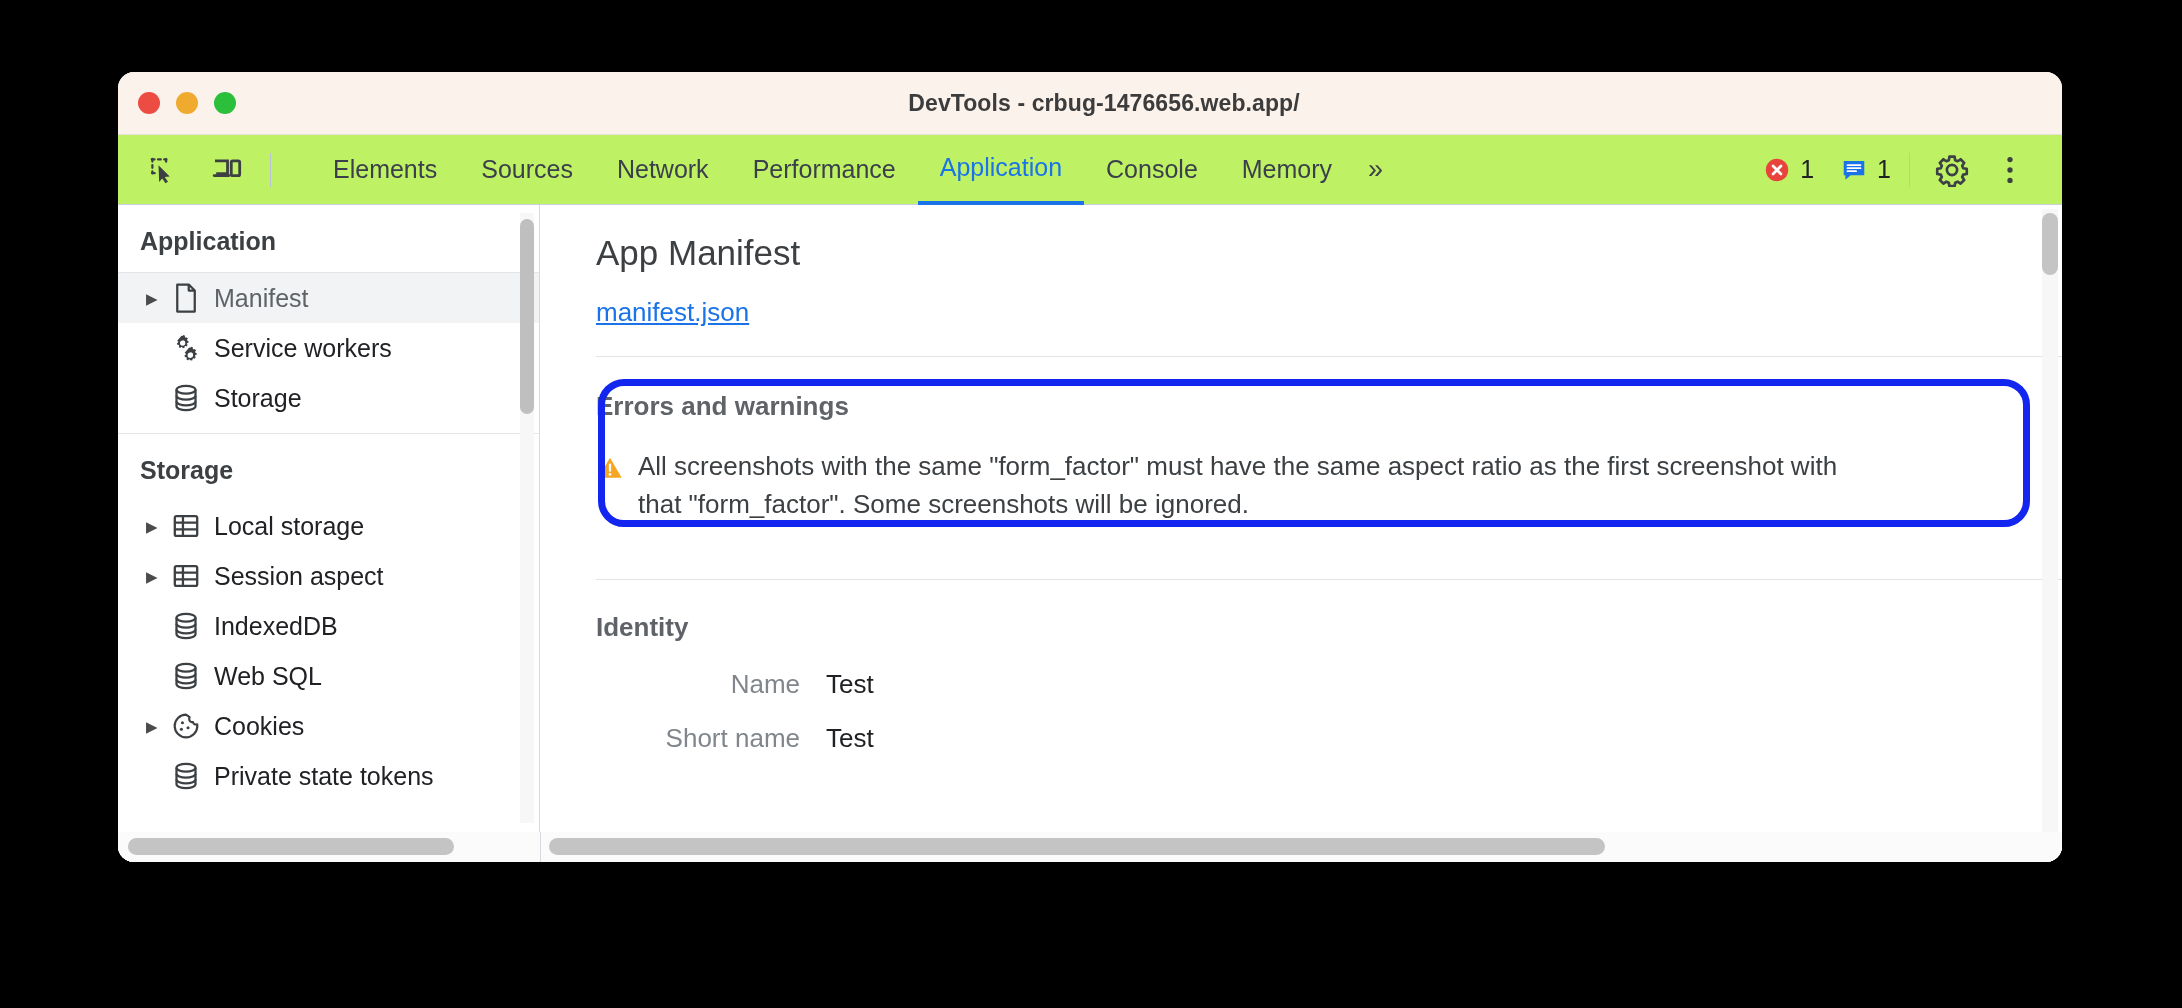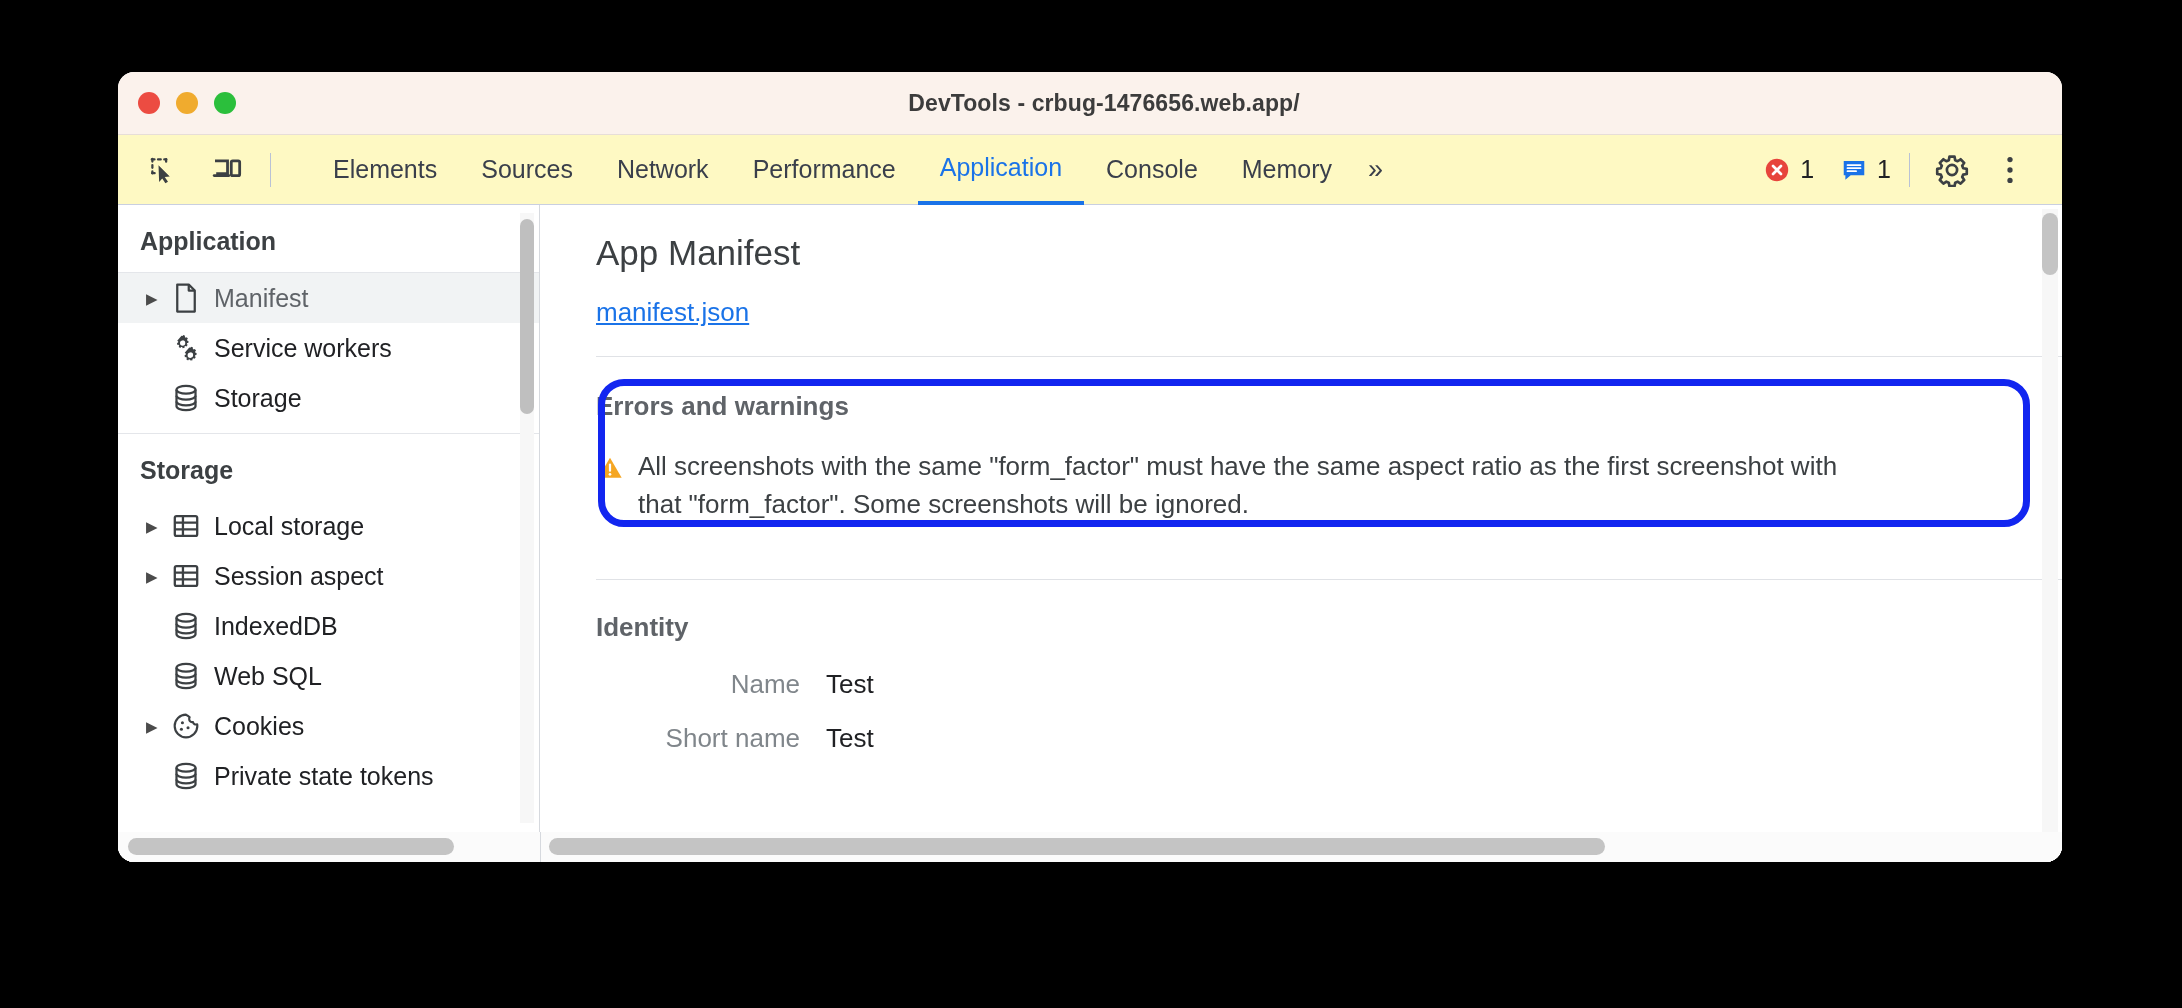--- a/index.html
+++ b/index.html
@@ -68,21 +68,21 @@
     color: #3c3c3c;
     letter-spacing: 0.1px;
     user-select: none;
     margin-left: 28px;
   }
 
   
   .tabstrip {
     position: relative;
     height: 70px;
-    background: #fef9c3;
+    background: #bef264;
     border-bottom: 1px solid #c9cfe0;
     display: flex;
     align-items: center;
     padding: 0 0 0 22px;
     box-sizing: border-box;
   }
   .tool-icons {
     display: flex;
     align-items: center;
     gap: 18px;

